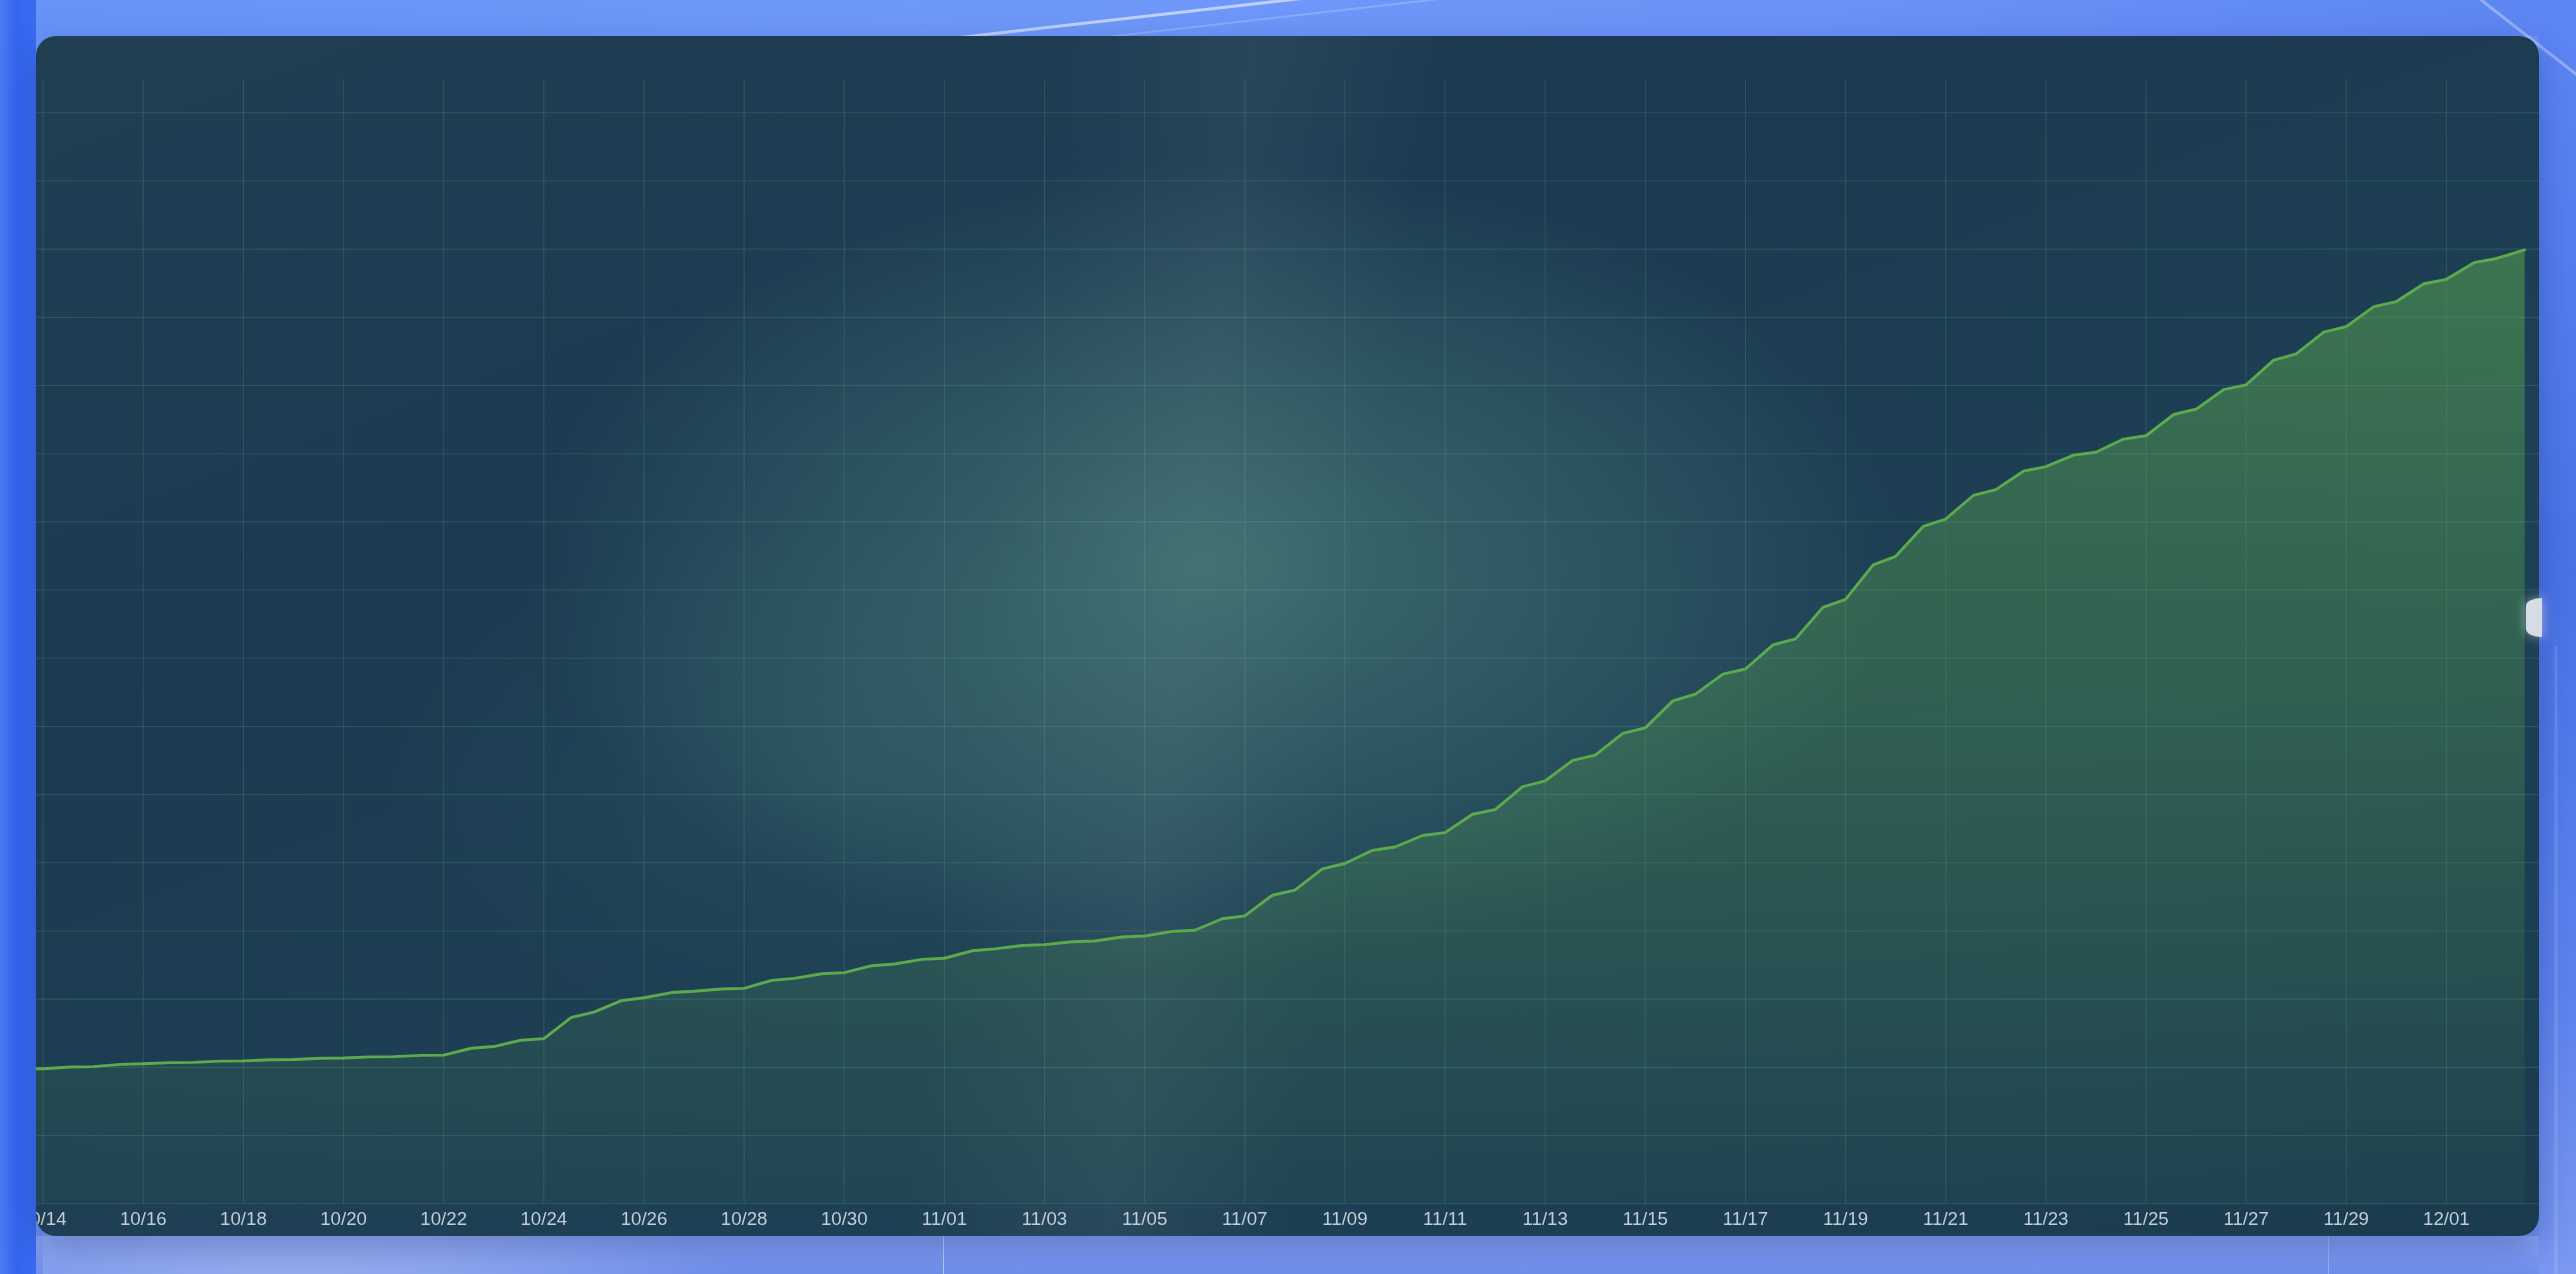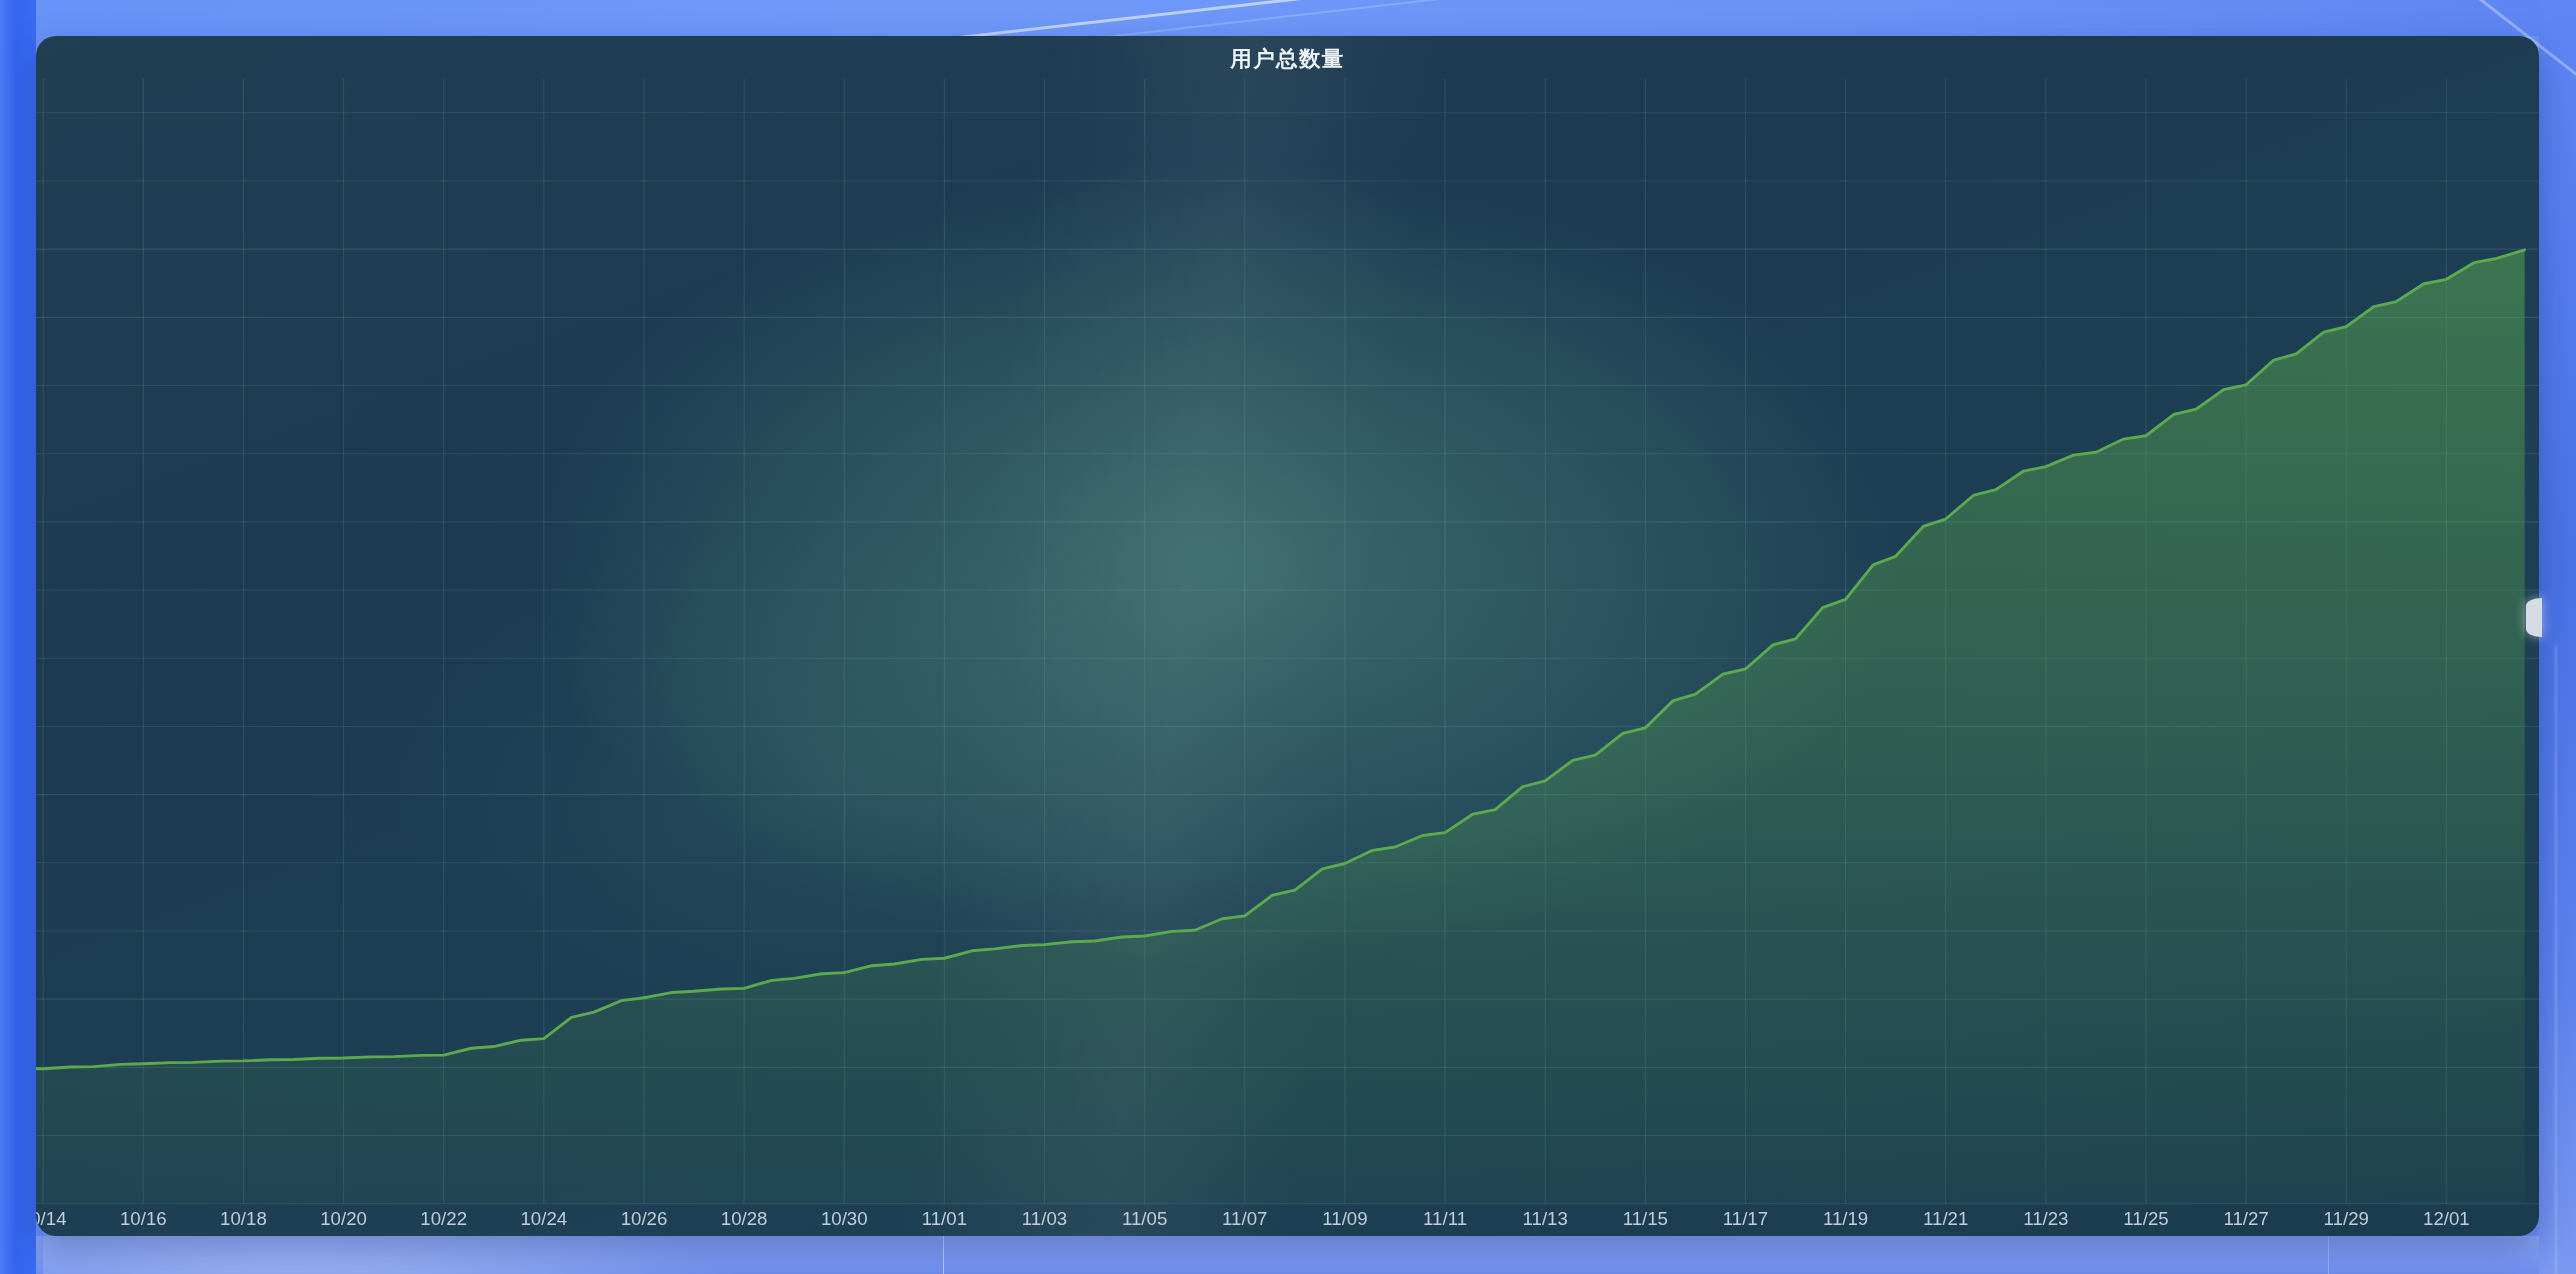--- a/index.html
+++ b/index.html
@@ -54,21 +54,20 @@
 <div class="wall wall-bottom"></div>
 <div class="wall glow-bl"></div>
 <div class="streak streak1"></div>
 <div class="streak streak2"></div>
 <div class="streak streak3"></div>
 <div class="vline vline1"></div>
 <div class="vline vline2"></div>
 <div class="vline vline3"></div>
 
 <div class="card">
-  <div class="card-title">用户总数量</div>
   <svg class="chart-svg" id="chart" viewBox="0 0 3487 1672" preserveAspectRatio="none">
       <defs>
         <linearGradient id="ag" x1="0" y1="0" x2="0" y2="1">
           <stop offset="0" stop-color="rgba(91,171,78,0.50)"></stop>
           <stop offset="0.55" stop-color="rgba(91,171,78,0.26)"></stop>
           <stop offset="1" stop-color="rgba(91,171,78,0.05)"></stop>
         </linearGradient>
       </defs>
       <g stroke="rgba(150,210,190,0.15)" stroke-width="1.5">
         <line x1="0" x2="3487" y1="1627" y2="1627"></line>

